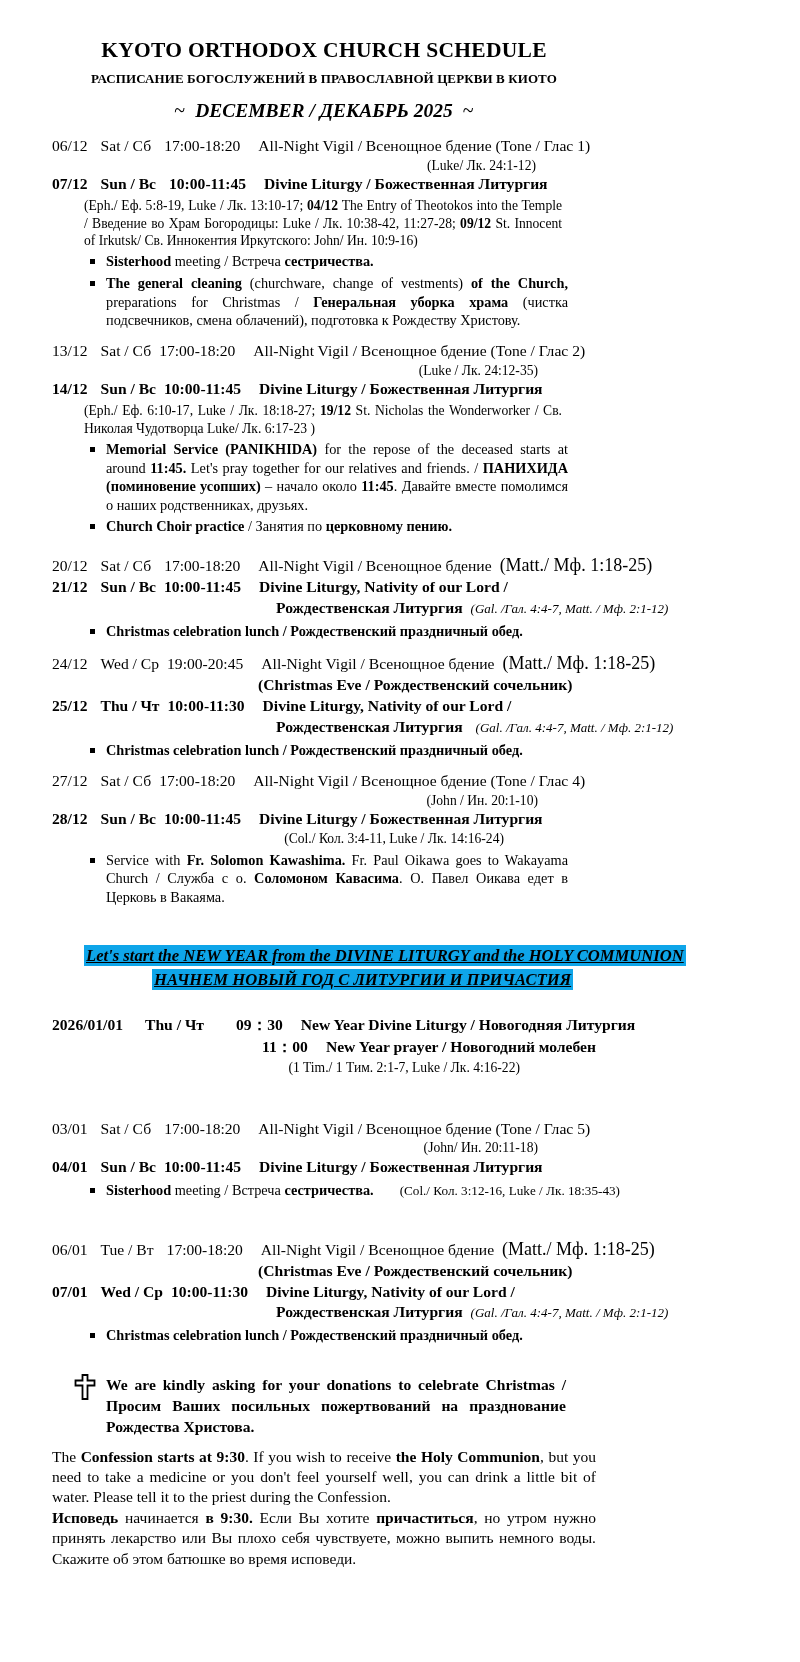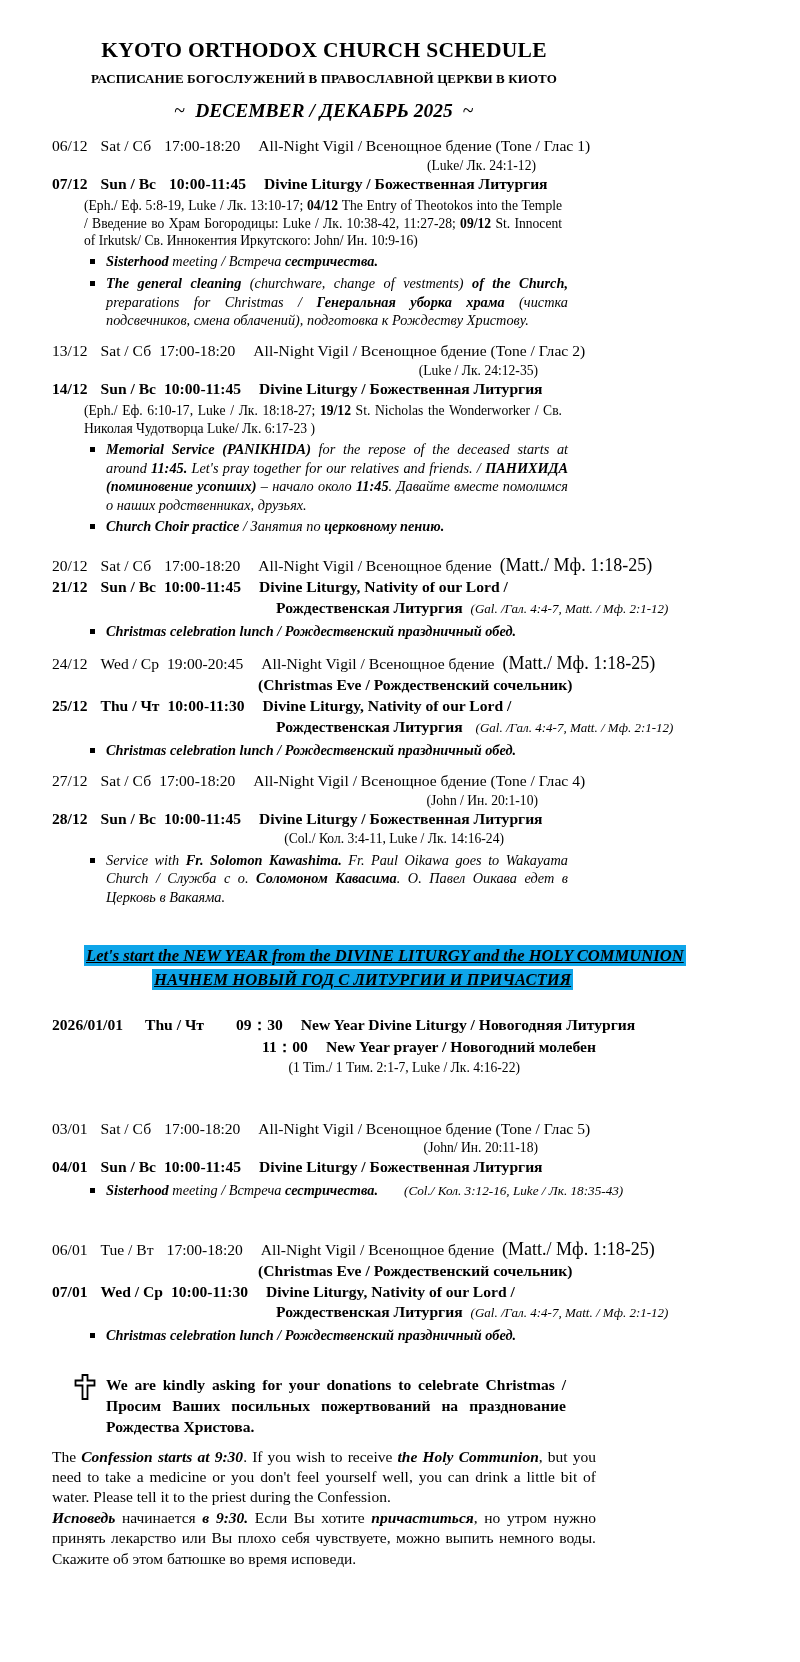--- a/index.html
+++ b/index.html
@@ -95,21 +95,20 @@
   
   .bullets { margin: 3px 0 0 0; }
   .bullet {
     position: relative;
     padding-left: 80px;
     font-size: 14.3px;
     line-height: 1.3;
     text-align: justify;
     padding-right: 54px;
     margin-bottom: 3px;
-    font-style: italic;
   }
   .bullet.nowrap { text-align: left; white-space: nowrap; padding-right: 0; }
   .bullet .sq {
     position: absolute;
     left: 64px;
     top: 7px;
     width: 5px;
     height: 5px;
     background: #000;
   }
@@ -168,21 +167,21 @@
     height: 26px;
   }
   
   .para {
     font-size: 15.5px;
     line-height: 1.32;
     text-align: justify;
     margin: 0;
     padding: 0 26px 0 26px;
   }
-  .para b { font-weight: bold; font-style: italic; }
+  .para b { font-weight: bold; }
   .para-gap { height: 9px; }
 </style>
 </head>
 <body>
 
 <div class="page">
 
   <div class="title-en">KYOTO ORTHODOX CHURCH SCHEDULE</div>
   <div class="title-ru">РАСПИСАНИЕ БОГОСЛУЖЕНИЙ В ПРАВОСЛАВНОЙ ЦЕРКВИ В КИОТО</div>
   <div class="title-month">

